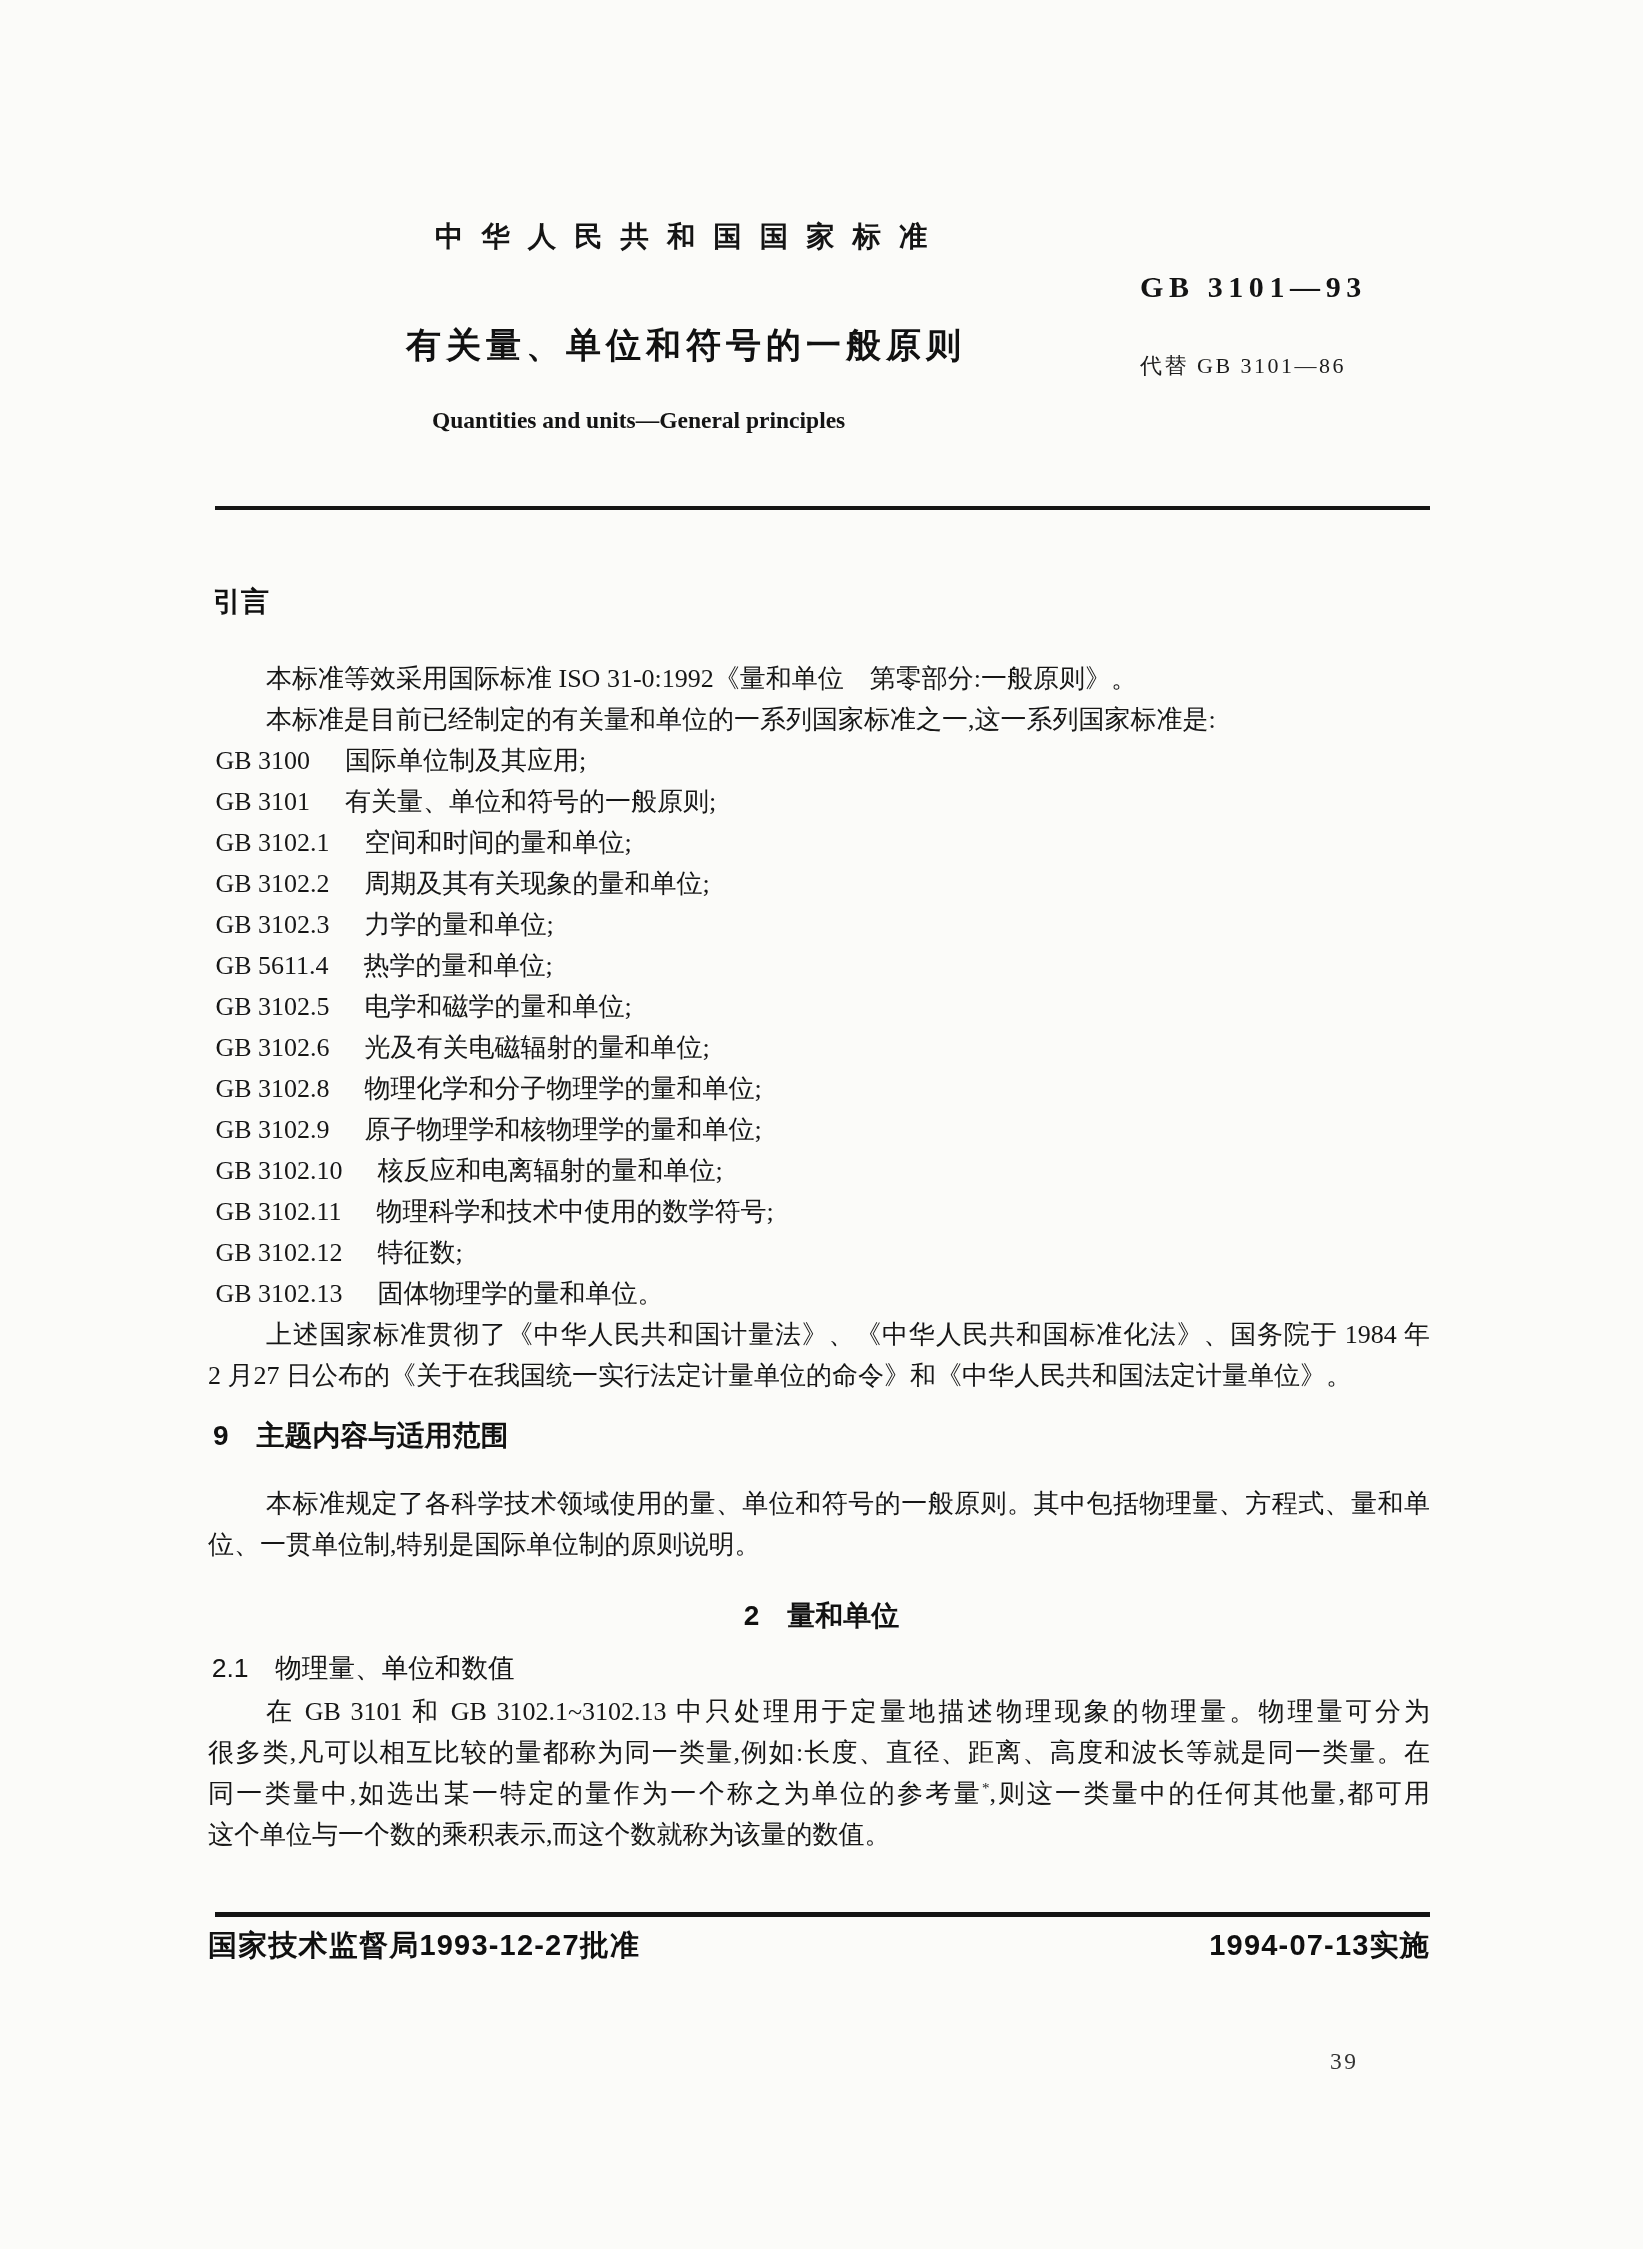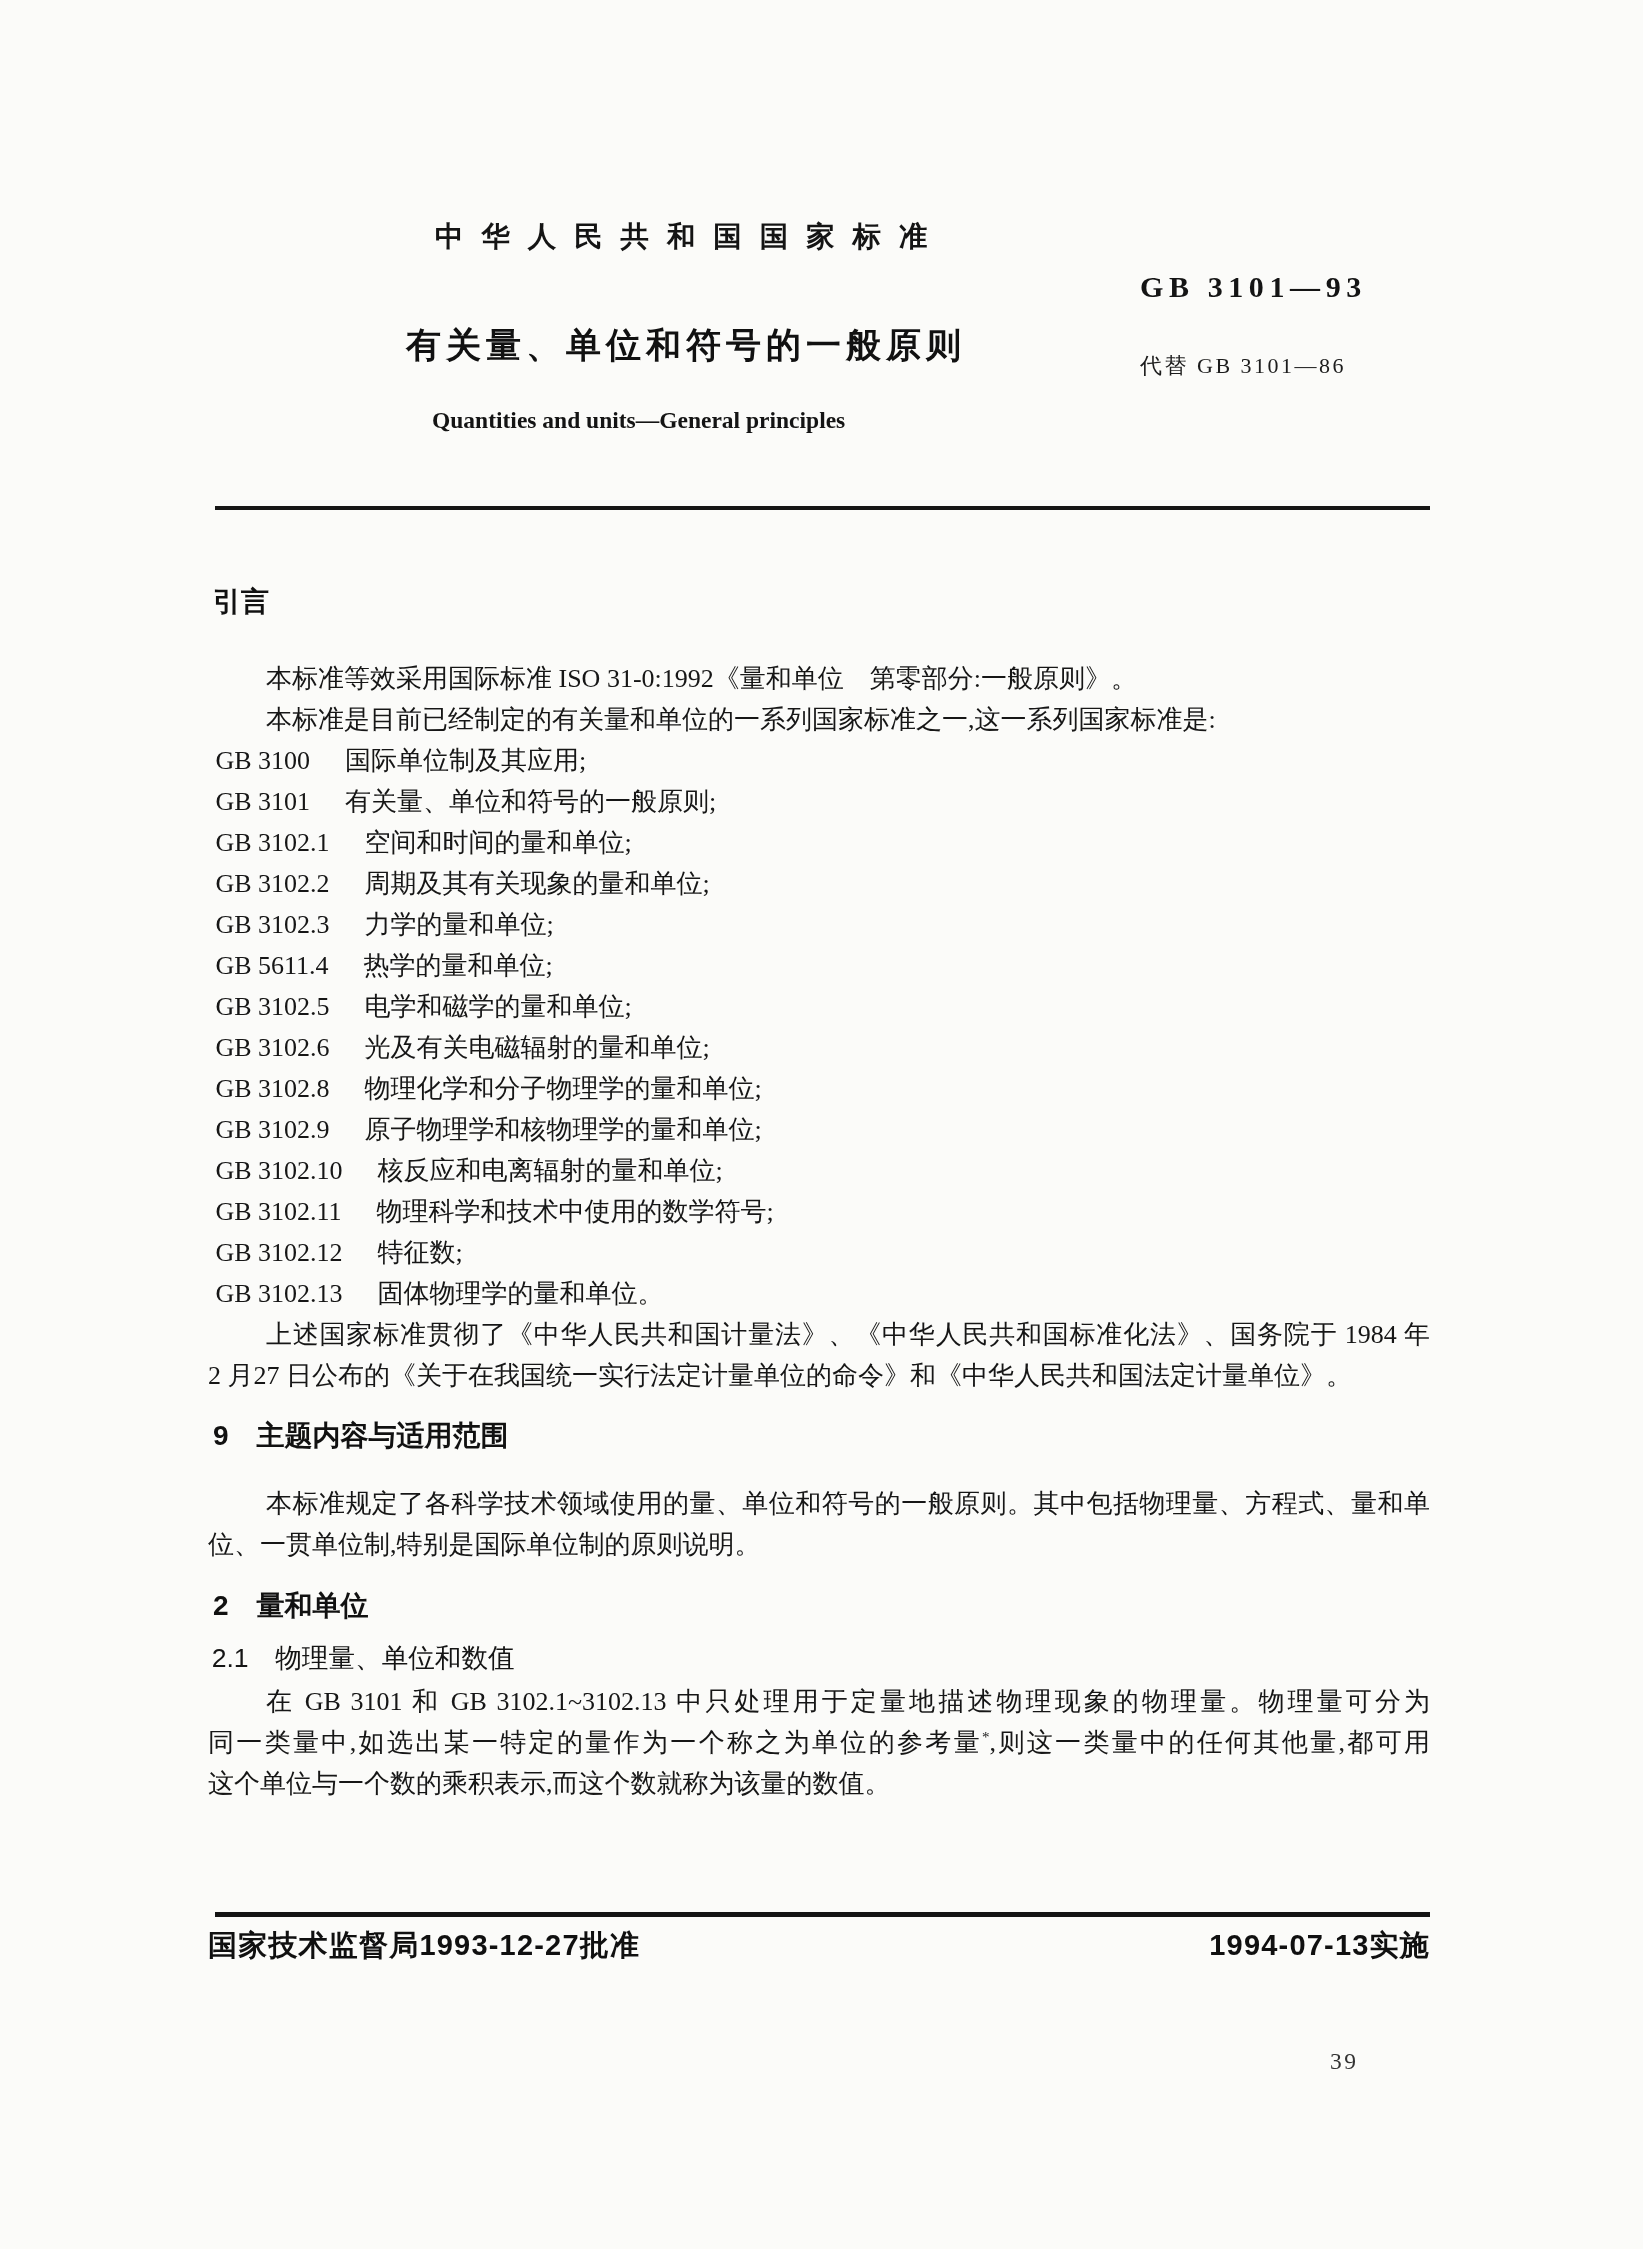--- a/index.html
+++ b/index.html
@@ -62,21 +62,21 @@
   .h2sub {
     font-family:"Liberation Sans", sans-serif;
     font-weight:400; font-size:26.6px; color:#151515;
     padding-left:3.7px;
   }
   .li { padding-left:7.4px; }
   .li .code { display:inline-block; margin-right:35px; }
   .mt35 { margin-top:36px; }
   .mt30 { margin-top:18.6px; }
   .mt44 { margin-top:27px; }
-  .mt32 { margin-top:20px; }
+  .mt32 { margin-top:30px;text-align:center; }
   .mt20 { margin-top:12.4px; }
   .mt4  { margin-top:2.5px; }
   .fnote {
     display:inline-block; font-size:15px; line-height:0;
     vertical-align:super; letter-spacing:0;
   }
 
   
   .foot {
     font-family:"Liberation Sans", sans-serif;
@@ -129,20 +129,21 @@
     <div class="line">2 月27 日公布的《关于在我国统一实行法定计量单位的命令》和《中华人民共和国法定计量单位》。</div>
 
     <div class="line h1 mt30">9　主题内容与适用范围</div>
     <div class="line ind just mt44">本标准规定了各科学技术领域使用的量、单位和符号的一般原则。其中包括物理量、方程式、量和单</div>
     <div class="line">位、一贯单位制,特别是国际单位制的原则说明。</div>
 
     <div class="line h1 mt32">2　量和单位</div>
     <div class="line h2sub mt20">2.1　物理量、单位和数值</div>
 
     <div class="line ind just mt4">在 GB 3101 和 GB 3102.1~3102.13 中只处理用于定量地描述物理现象的物理量。物理量可分为</div>
+    <div class="line just">很多类,凡可以相互比较的量都称为同一类量,例如:长度、直径、距离、高度和波长等就是同一类量。在</div>
     <div class="line just"><span>同一类量中,如选出某一特定的量作为一个称之为单位的参考量</span><span class="fnote">*</span><span>,则这一类量中的任何其他量,都可用</span></div>
     <div class="line">这个单位与一个数的乘积表示,而这个数就称为该量的数值。</div>
 
   </div>
 
   <div class="abs rule-bottom"></div>
   <div class="abs foot foot-left">国家技术监督局1993-12-27批准</div>
   <div class="abs foot foot-right">1994-07-13实施</div>
   <div class="abs page-num">39</div>
 

